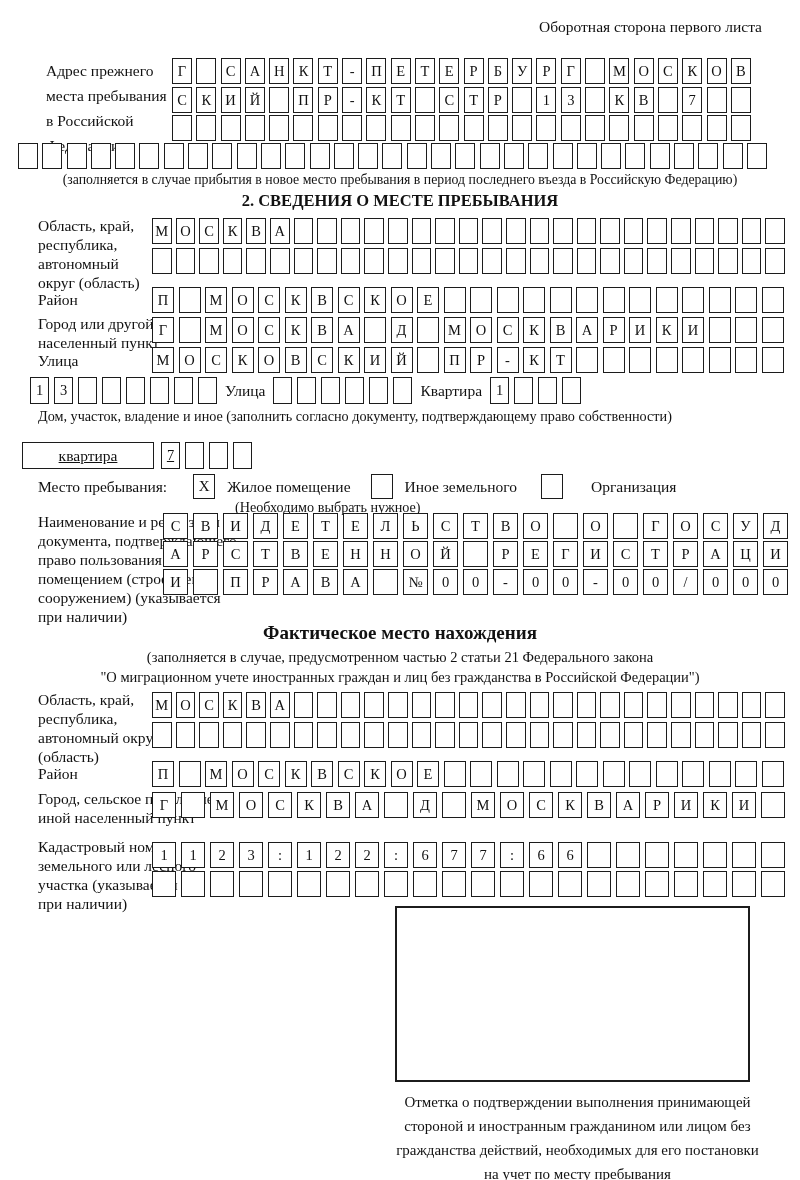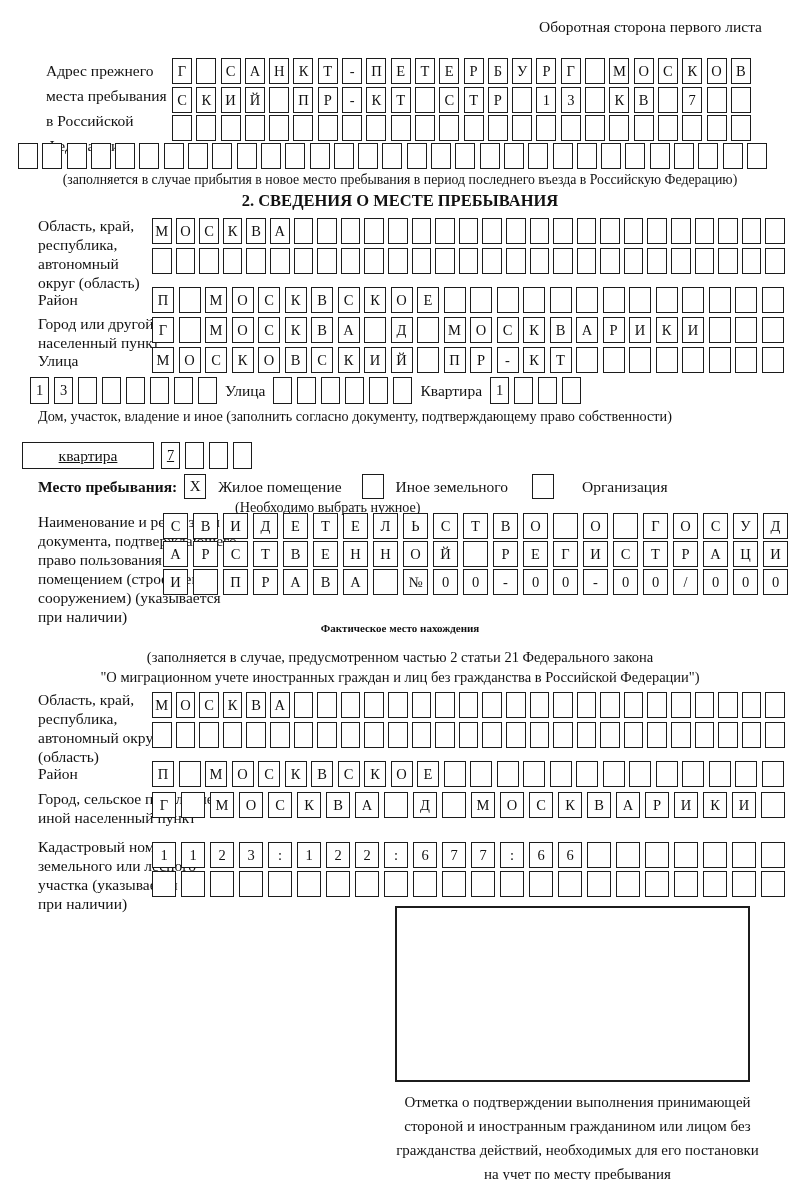--- a/index.html
+++ b/index.html
@@ -5,21 +5,21 @@
   html,body{margin:0;padding:0;background:#fff;}
   #page{position:relative;width:800px;height:1180px;background:#fff;overflow:hidden;
         font-family:"Liberation Serif","DejaVu Serif",serif;color:#111;}
   .abs{position:absolute;}
   .hdr{font-size:15.5px;}
   .lbl{font-size:15.5px;line-height:19px;white-space:pre-line;}
   .lbl.tall{line-height:25px;}
   .note{font-size:13.8px;}
   .center{width:800px;text-align:center;white-space:pre-line;}
   .title{font-weight:bold;font-size:16.5px;}
-  .title3{font-weight:bold;font-size:11px;}
+  .title3{font-weight:bold;font-size:19px;}
   .cr{position:absolute;display:flex;gap:var(--g,4px);}
   .cell{width:var(--w,20px);height:var(--h,26px);box-sizing:border-box;
         border:1.6px solid #1c1c1c;display:flex;align-items:center;justify-content:center;
         font-size:14.5px;background:#fff;}
   .c24{--w:20px;--g:4.3px;}
   .c31{--w:20px;--g:4.3px;}
   .c27{--w:19.6px;--g:4px;}
   .c24b{--w:22px;--g:4.5px;}
   .c21{--w:25px;--g:5px;}
   .c22{--w:24px;--g:5px;}
@@ -341,21 +341,21 @@
     <div class="labelbox" style="width:132px;margin-right:7px;">квартира</div>
     <div class="cr cds" style="position:static;">
         <span class="cell">7</span>
         <span class="cell"></span>
         <span class="cell"></span>
         <span class="cell"></span>
       </div>
   </div>
 
   <div class="abs flexrow" style="left:38px;top:474px;">
-    <span class="lbl" style="margin-right:7px;font-weight:bold;">Место пребывания:</span>
+    <span class="lbl" style="margin-right:26px;">Место пребывания:</span>
     <span class="chk">X</span>
     <span class="lbl" style="margin:0 20px 0 12px;">Жилое помещение</span>
     <span class="chk"></span>
     <span class="lbl" style="margin:0 24px 0 12px;">Иное земельного</span>
     <span class="chk"></span>
     <span class="lbl" style="margin-left:28px;">Организация</span>
   </div>
   <div class="abs note" style="left:235px;top:499px;font-size:14.2px;">(Необходимо выбрать нужное)</div>
 
   <div class="abs lbl" style="left:38px;top:512px;width:220px;">Наименование и реквизиты

